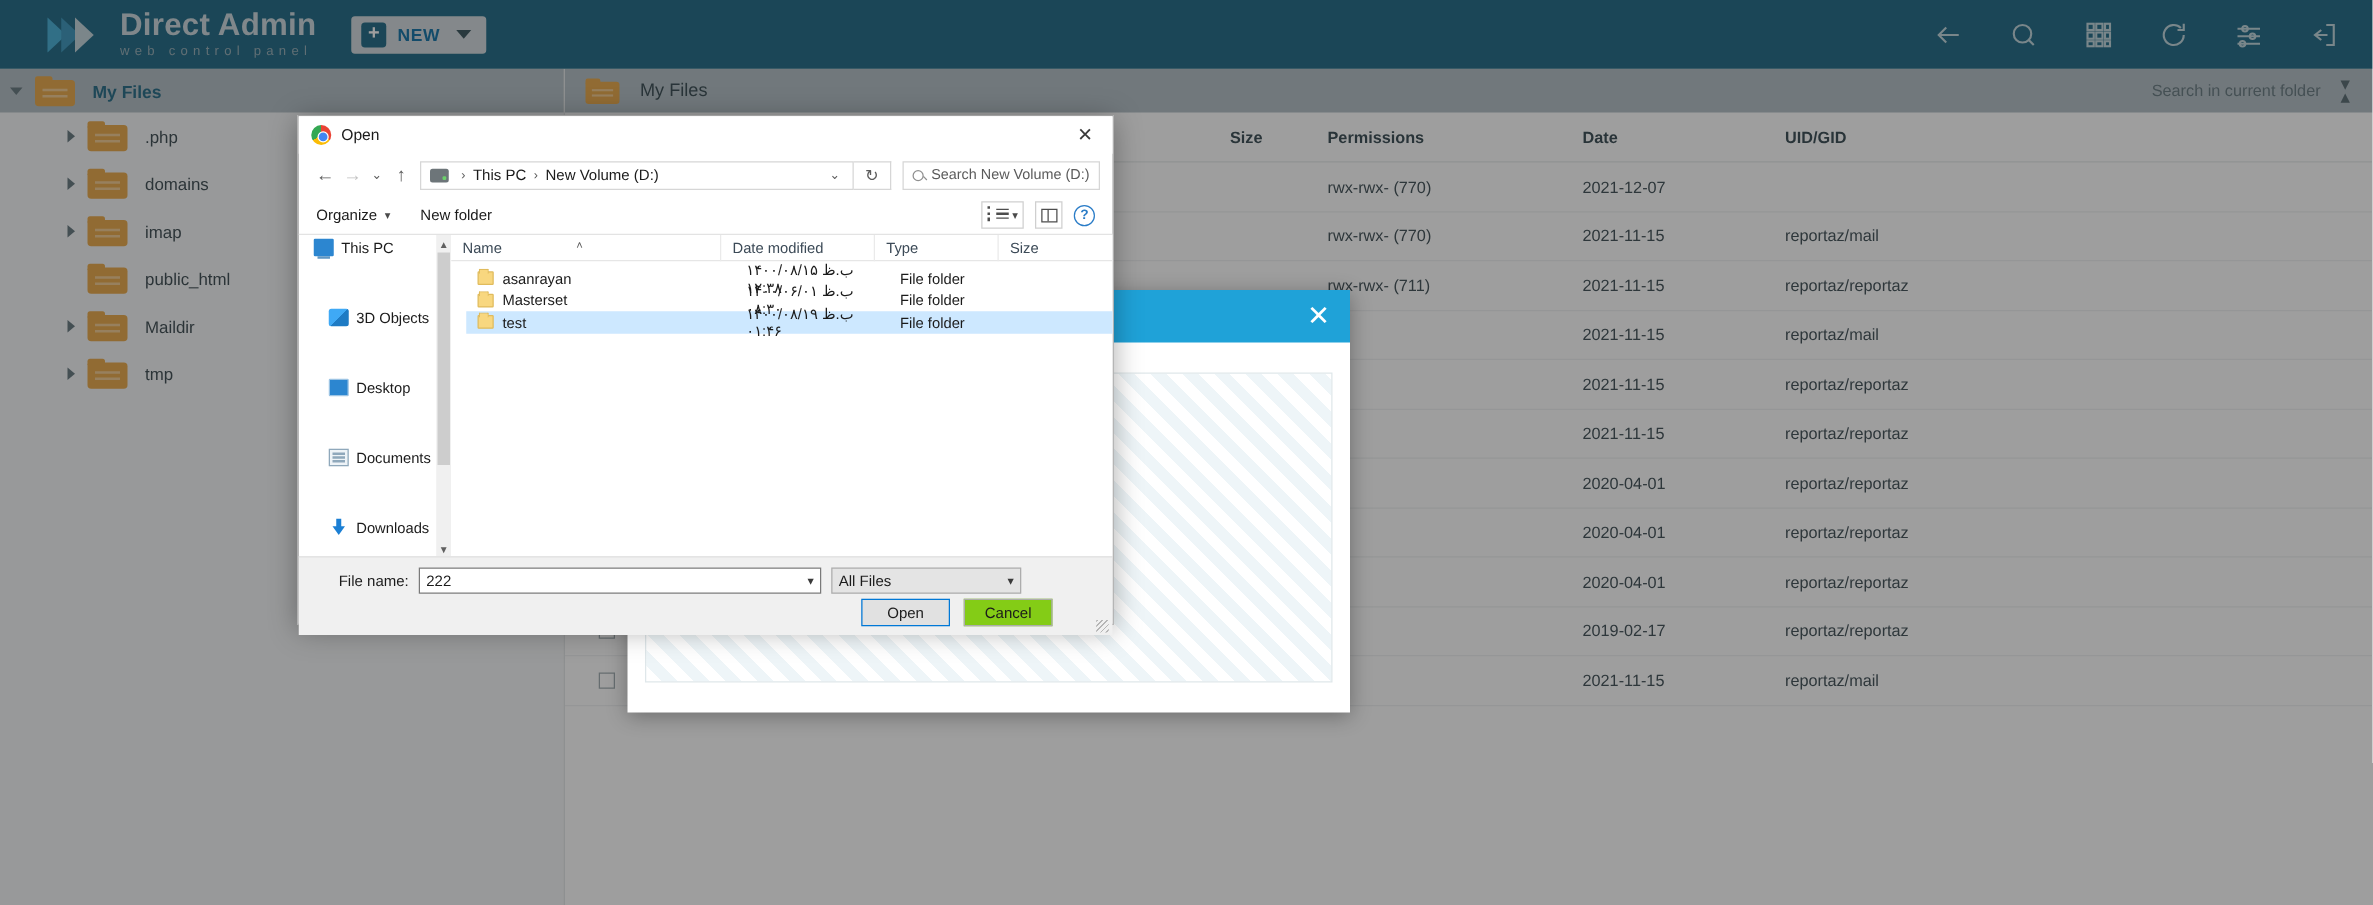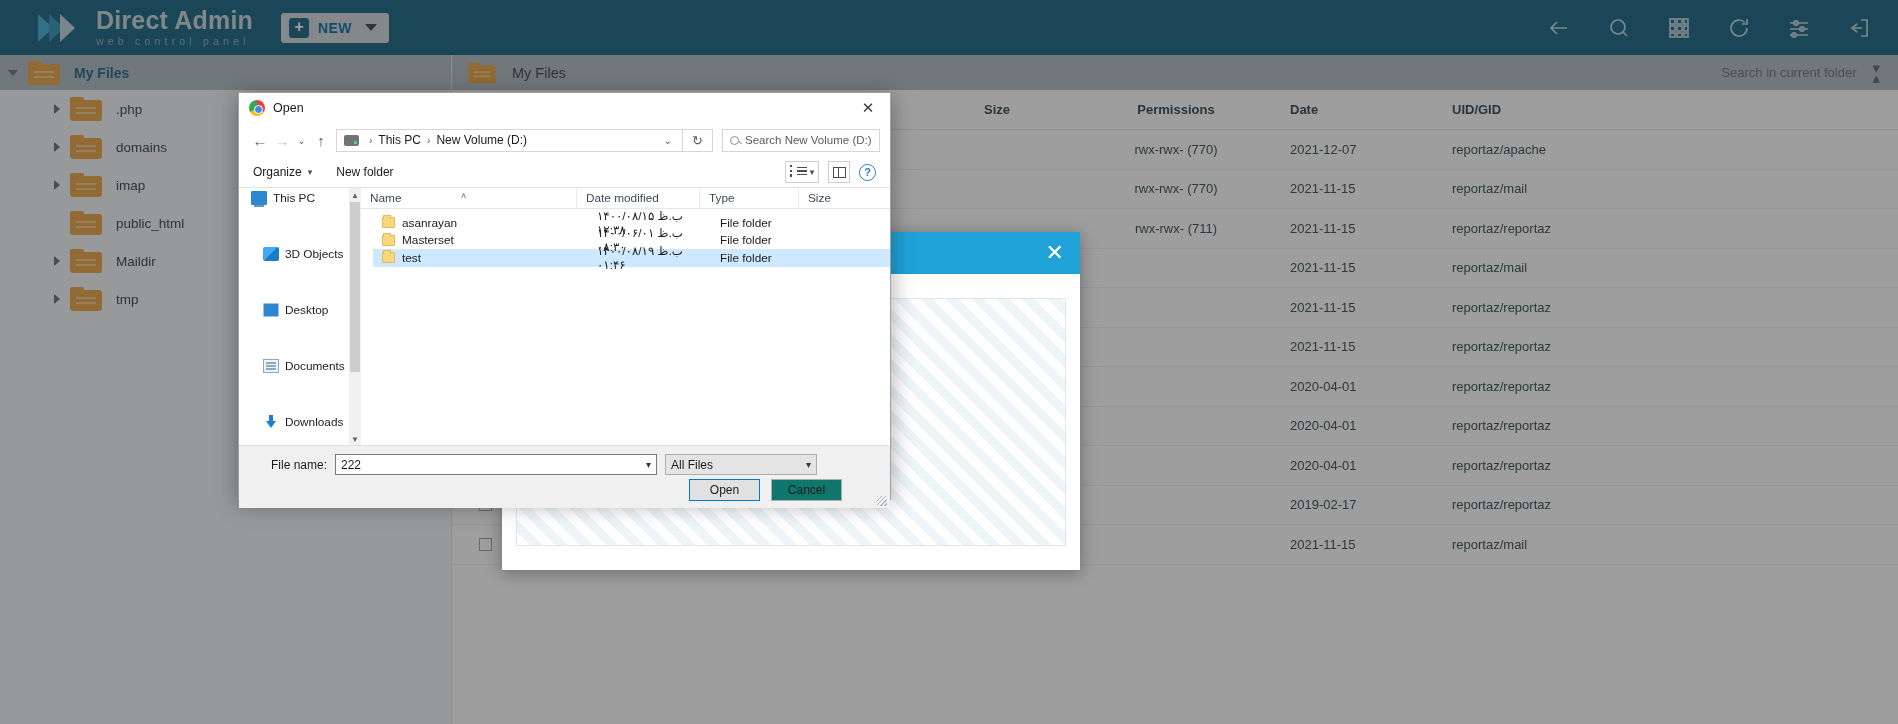--- a/index.html
+++ b/index.html
@@ -95,21 +95,21 @@
   }
   .da-row {
     display:flex; align-items:center; height:39.5px; font-size:13px; color:#34444b;
     border-bottom:1px solid #eef1f2; padding-left:10px;
   }
   .cb { width:46px; flex:none; display:flex; align-items:center; justify-content:center; }
   .cb i { width:13px; height:13px; border:1px solid #9aa7ac; display:block; background:#fff; }
   .c-icon { width:48px; flex:none; }
   .c-name { width:428px; flex:none; }
   .c-size { width:78px; flex:none; }
-  .c-perm { width:228px; flex:none;text-align:center; }
+  .c-perm { width:204px; flex:none; }
   .c-date { width:162px; flex:none; }
   .c-uid  { flex:1; }
   .fileglyph { width:26px; height:30px; background:#c9ced1; border-radius:2px; position:relative; display:block; }
   .fileglyph:after{content:"";position:absolute;left:4px;right:4px;top:9px;height:2px;background:#eceff0;
     box-shadow:0 5px 0 #eceff0, 0 10px 0 #eceff0;}
 
   
   #upload-modal {
     position:absolute; left:502px; top:232px; width:578px; height:338px;
     background:#ffffff; z-index:45; box-shadow:0 3px 16px rgba(0,0,0,.32);
@@ -229,21 +229,21 @@
 
   .wd-footer { height:63px; background:#f0f0f0; border-top:1px solid #e0e0e0; position:relative; }
   .fn-row { display:flex; align-items:center; padding:8px 10px 0 10px; gap:8px; }
   .fn-label { font-size:12px; color:#1b1b1b; width:78px; text-align:right; }
   .fn-input { width:322px; height:21px; border:1px solid #7a7a7a; background:#fff; display:flex;
      align-items:center; padding:0 5px; font-size:12px; }
   .fn-caret { margin-left:auto; font-size:10px; color:#3a3a3a; }
   .fn-filter { width:152px; height:21px; border:1px solid #adadad; background:#e4e4e4; display:flex;
      align-items:center; padding:0 5px; font-size:12px; }
   .btn-row { display:flex; gap:11px; position:absolute; right:48px; top:33px; }
-  .wbtn { width:71px; height:22px; border:1px solid #adadad; background:#0f766e; font-size:12px;
+  .wbtn { width:71px; height:22px; border:1px solid #adadad; background:#84cc16; font-size:12px;
      display:flex; align-items:center; justify-content:center; cursor:pointer; color:#1b1b1b; }
   .wbtn.primary { border:1px solid #0078d7; background:#e1e1e1; }
   .grip { position:absolute; right:3px; bottom:2px; width:10px; height:10px;
      background:repeating-linear-gradient(135deg,#b5b5b5 0 1px,transparent 1px 3px); }
 </style>
 </head>
 <body>
 
 <div id="da-app">
 
@@ -330,21 +330,20 @@
       </div>
       <div class="da-row">
         <div class="cb">
             <i></i>
           </div>
         <div class="c-icon"></div>
         <div class="c-name"></div>
         <div class="c-size"></div>
         <div class="c-perm">rwx-rwx- (770)</div>
         <div class="c-date">2021-12-07</div>
-        <div class="c-uid">reportaz/apache</div>
       </div>
       <div class="da-row">
         <div class="cb">
             <i></i>
           </div>
         <div class="c-icon"></div>
         <div class="c-name"></div>
         <div class="c-size"></div>
         <div class="c-perm">rwx-rwx- (770)</div>
         <div class="c-date">2021-11-15</div>

